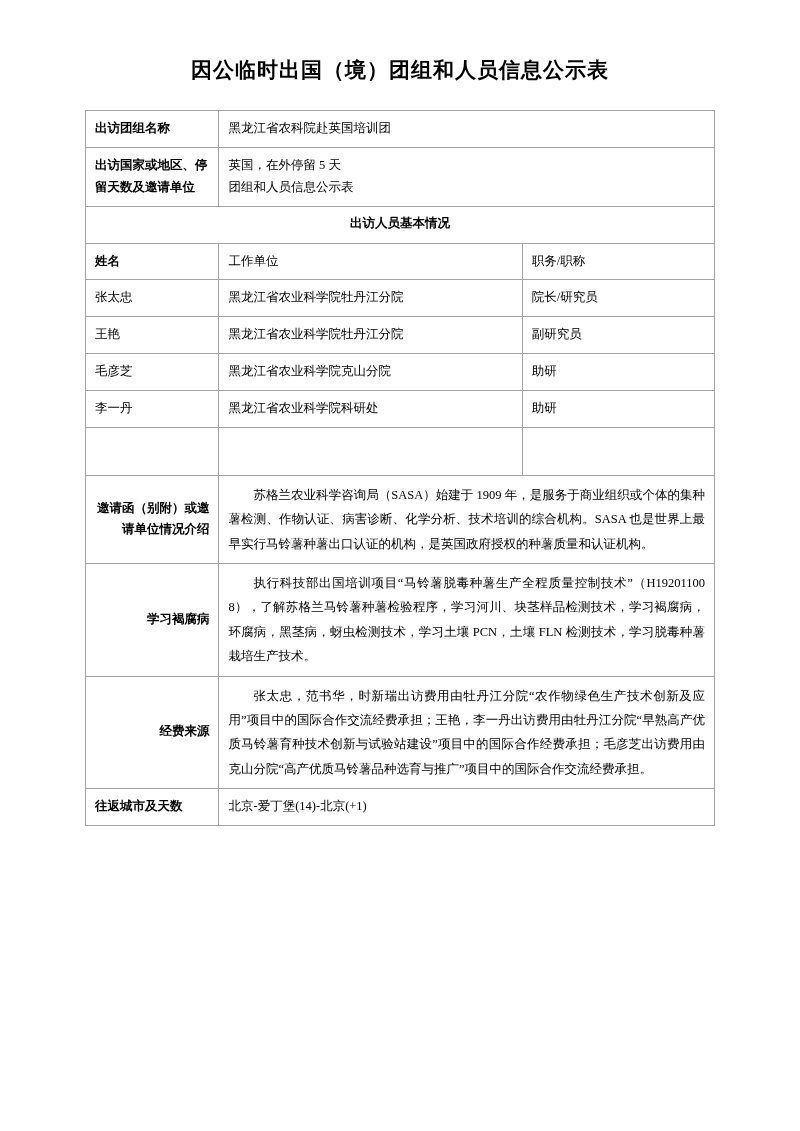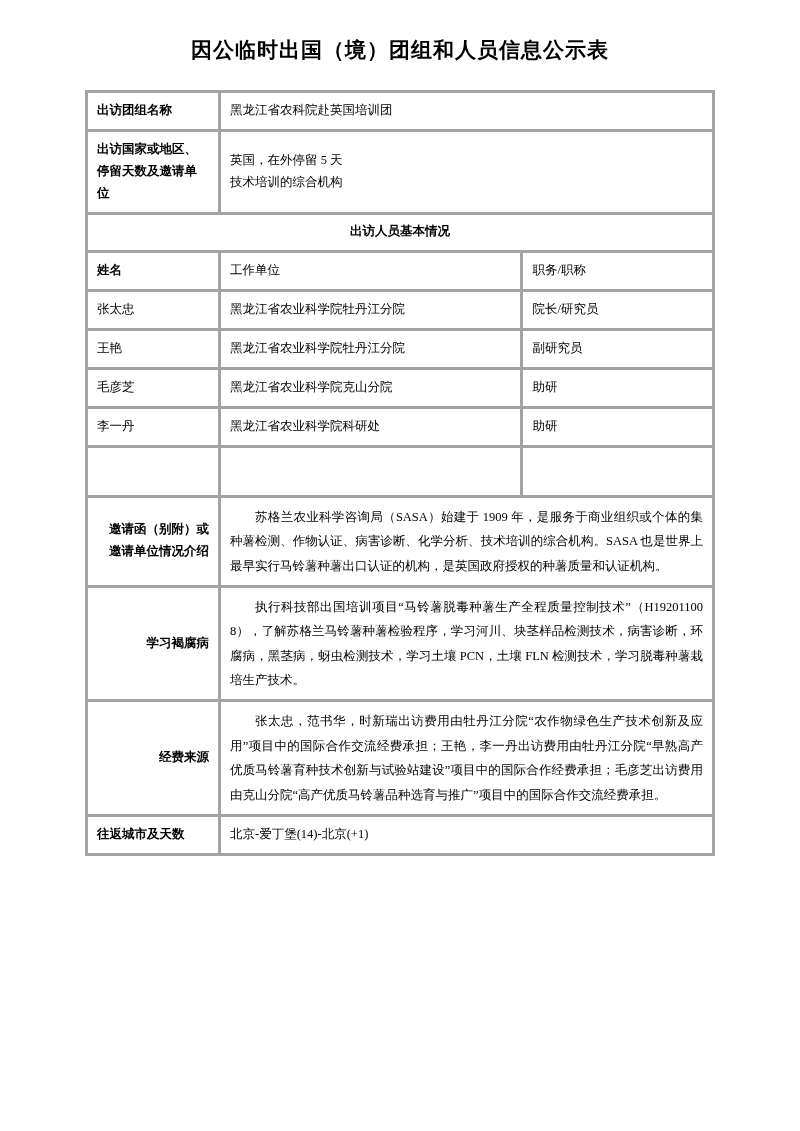--- a/index.html
+++ b/index.html
@@ -19,33 +19,33 @@
     height: 1131px;
     position: relative;
     box-sizing: border-box;
     padding: 0 85px;
   }
   .doc-title {
     text-align: center;
     font-size: 21px;
     font-weight: bold;
     letter-spacing: 1px;
-    padding-top: 36px;
+    padding-top: 56px;
     padding-bottom: 26px;
     font-family: "Liberation Serif", "DejaVu Serif", serif;
   }
   table.main {
     width: 630px;
     border-collapse: collapse;
     table-layout: fixed;
     font-size: 12.5px;
     line-height: 1.75;
   }
   table.main td {
-    border: 3px solid #a3a3a3;
+    border: 1px solid #a3a3a3;
     padding: 7px 9px;
     vertical-align: middle;
     word-break: break-all;
   }
   .col-label {
     width: 132px;
     font-weight: bold;
   }
   .col-mid {
     width: 300px;
@@ -90,21 +90,21 @@
     <tbody>
       <tr>
         <td class="col-label label-cell">出访团组名称</td>
         <td colspan="2">黑龙江省农科院赴英国培训团</td>
       </tr>
 
       <tr>
         <td class="col-label label-cell">出访国家或地区、停留天数及邀请单位</td>
         <td colspan="2">
           <div>英国，在外停留 5 天</div>
-          <div>技术培训的综合机构</div>
+          <div>团组和人员信息公示表</div>
         </td>
       </tr>
 
       <tr>
         <td colspan="3" class="section-header">出访人员基本情况</td>
       </tr>
 
       <tr>
         <td class="label-cell">姓名</td>
         <td>工作单位</td>
@@ -137,21 +137,21 @@
         <td></td>
       </tr>
 
       <tr>
         <td class="label-cell center">邀请函（别附）或邀请单位情况介绍</td>
         <td colspan="2" class="para">苏格兰农业科学咨询局（SASA）始建于 1909 年，是服务于商业组织或个体的集种薯检测、作物认证、病害诊断、化学分析、技术培训的综合机构。SASA 也是世界上最早实行马铃薯种薯出口认证的机构，是英国政府授权的种薯质量和认证机构。</td>
       </tr>
 
       <tr>
         <td class="label-cell center">学习褐腐病</td>
-        <td colspan="2" class="para">执行科技部出国培训项目“马铃薯脱毒种薯生产全程质量控制技术”（H192011008），了解苏格兰马铃薯种薯检验程序，学习河川、块茎样品检测技术，病害诊断，环腐病，黑茎病，蚜虫检测技术，学习土壤 PCN，土壤 FLN 检测技术，学习脱毒种薯栽培生产技术。</td>
+        <td colspan="2" class="para">执行科技部出国培训项目“马铃薯脱毒种薯生产全程质量控制技术”（H192011008），了解苏格兰马铃薯种薯检验程序，学习河川、块茎样品检测技术，学习褐腐病，环腐病，黑茎病，蚜虫检测技术，学习土壤 PCN，土壤 FLN 检测技术，学习脱毒种薯栽培生产技术。</td>
       </tr>
 
       <tr>
         <td class="label-cell center">经费来源</td>
         <td colspan="2" class="para">张太忠，范书华，时新瑞出访费用由牡丹江分院“农作物绿色生产技术创新及应用”项目中的国际合作交流经费承担；王艳，李一丹出访费用由牡丹江分院“早熟高产优质马铃薯育种技术创新与试验站建设”项目中的国际合作经费承担；毛彦芝出访费用由克山分院“高产优质马铃薯品种选育与推广”项目中的国际合作交流经费承担。</td>
       </tr>
 
       <tr>
         <td class="label-cell">往返城市及天数</td>
         <td colspan="2">北京-爱丁堡(14)-北京(+1)</td>

